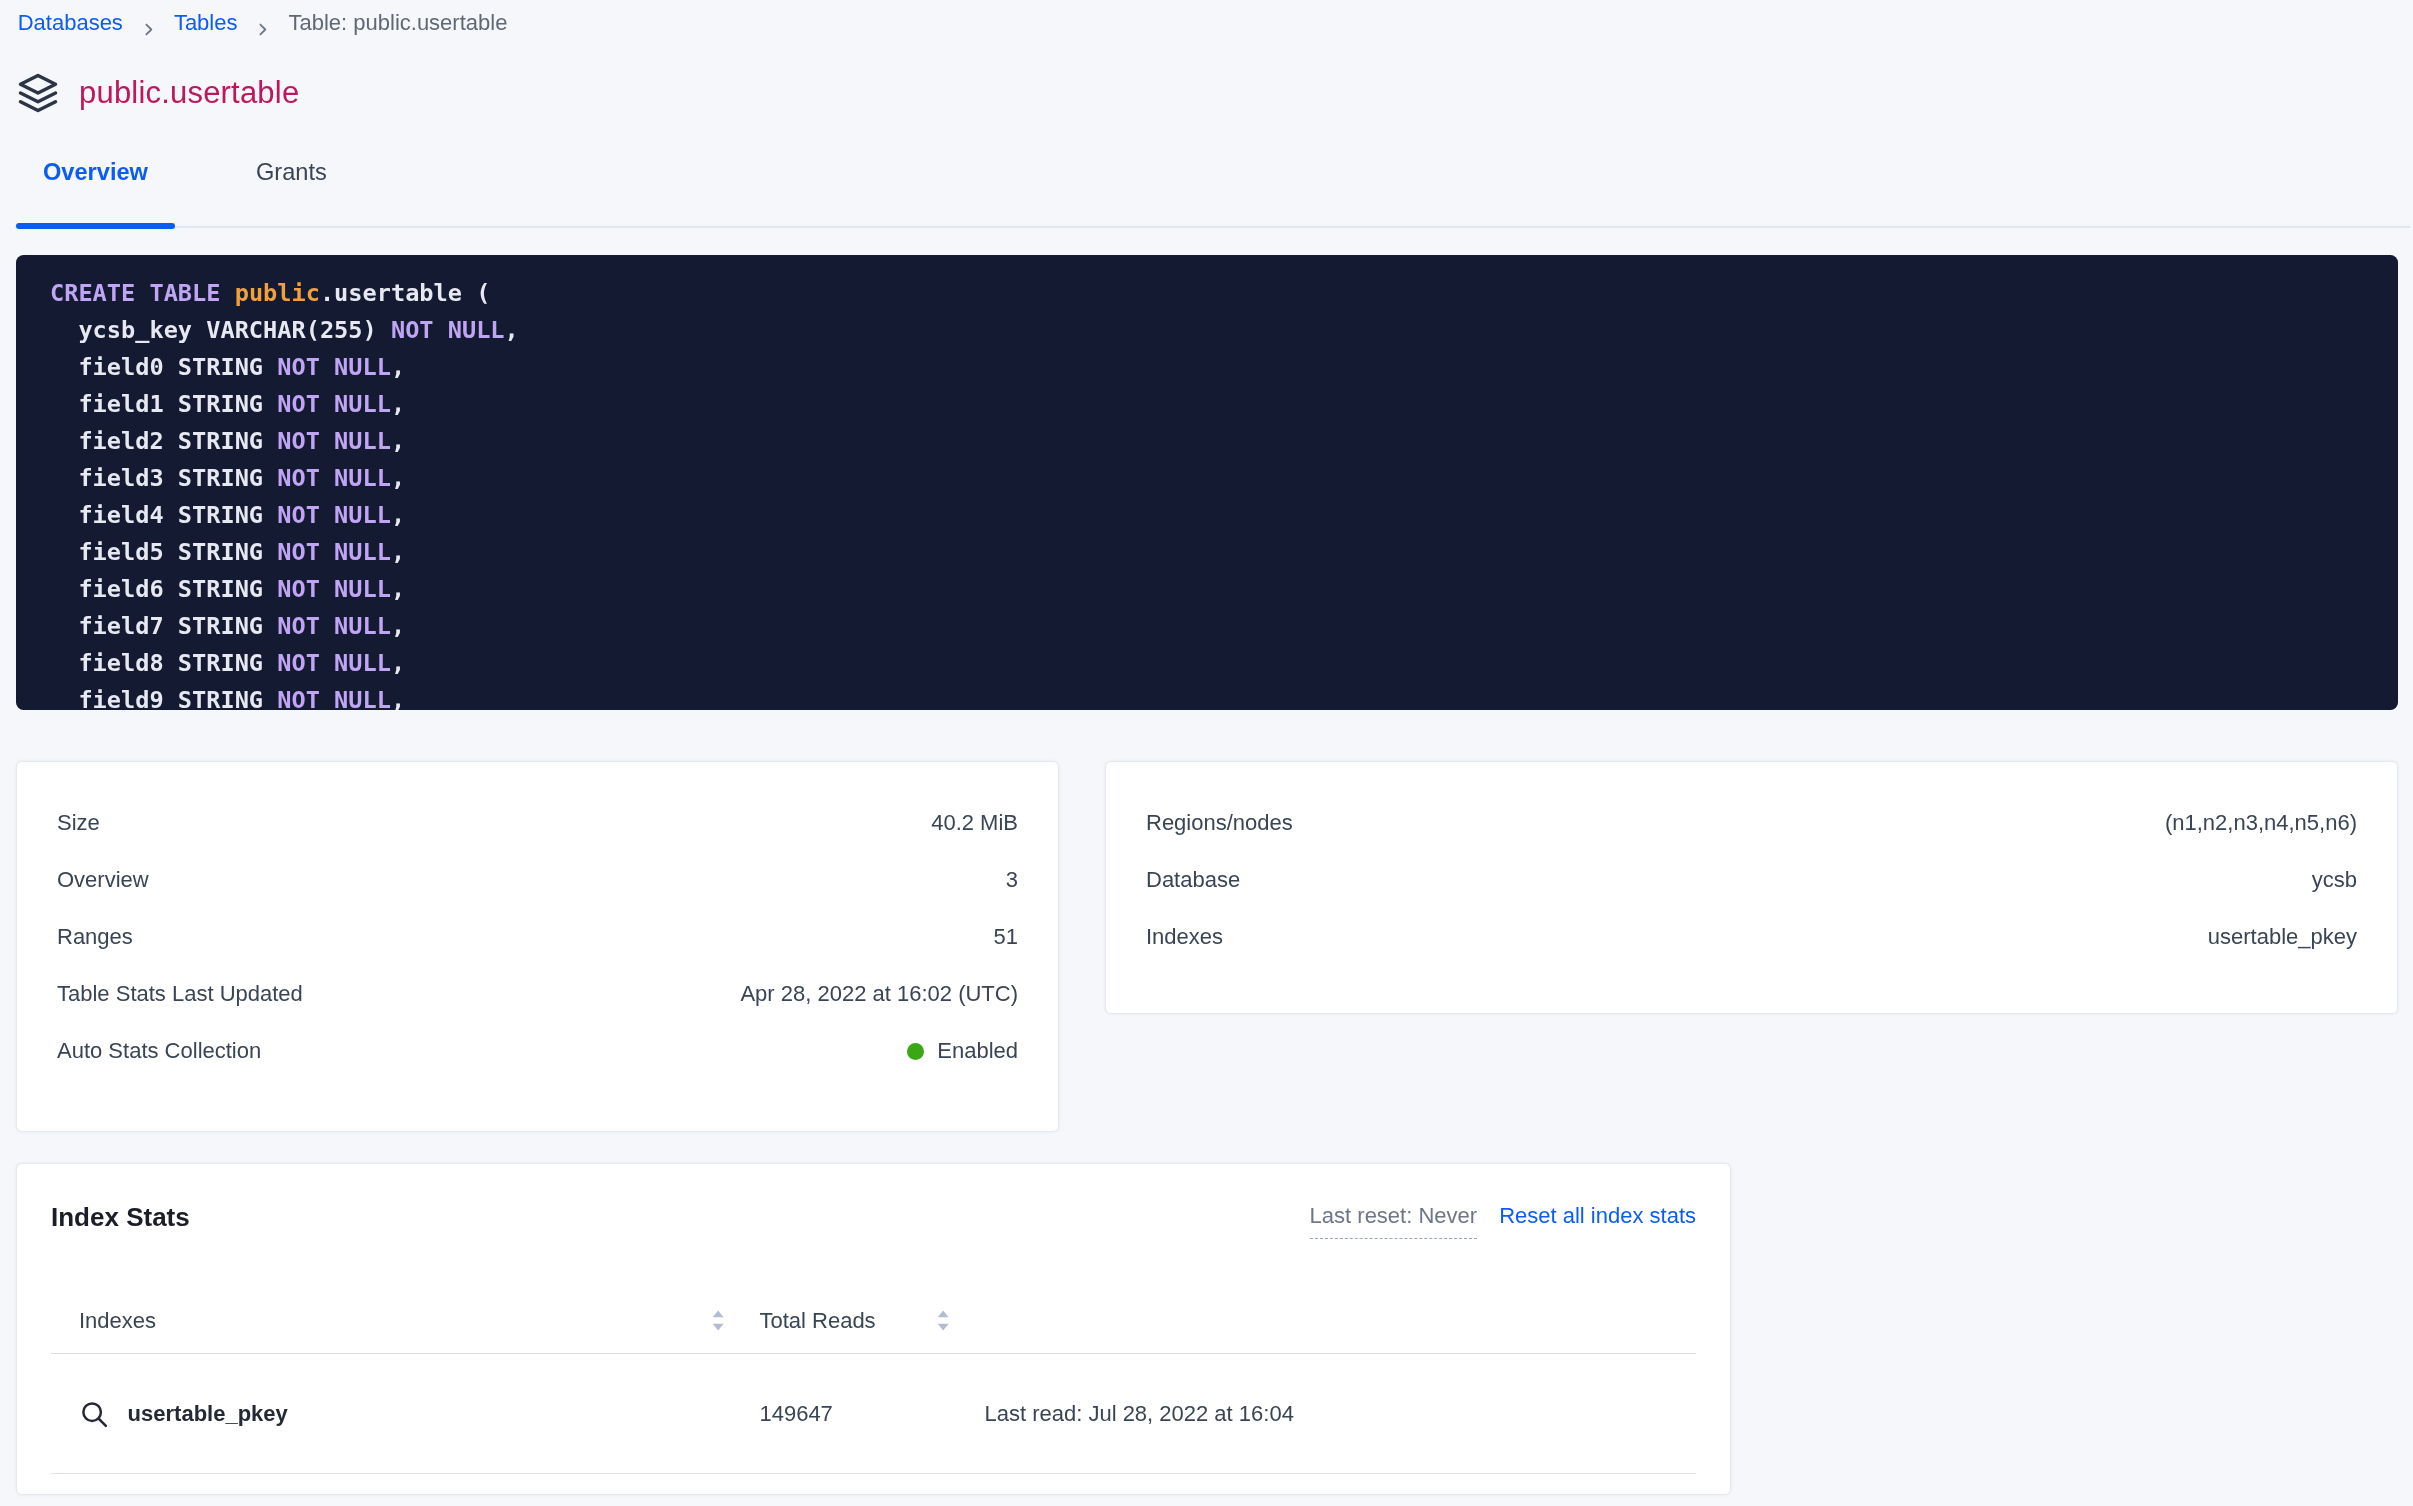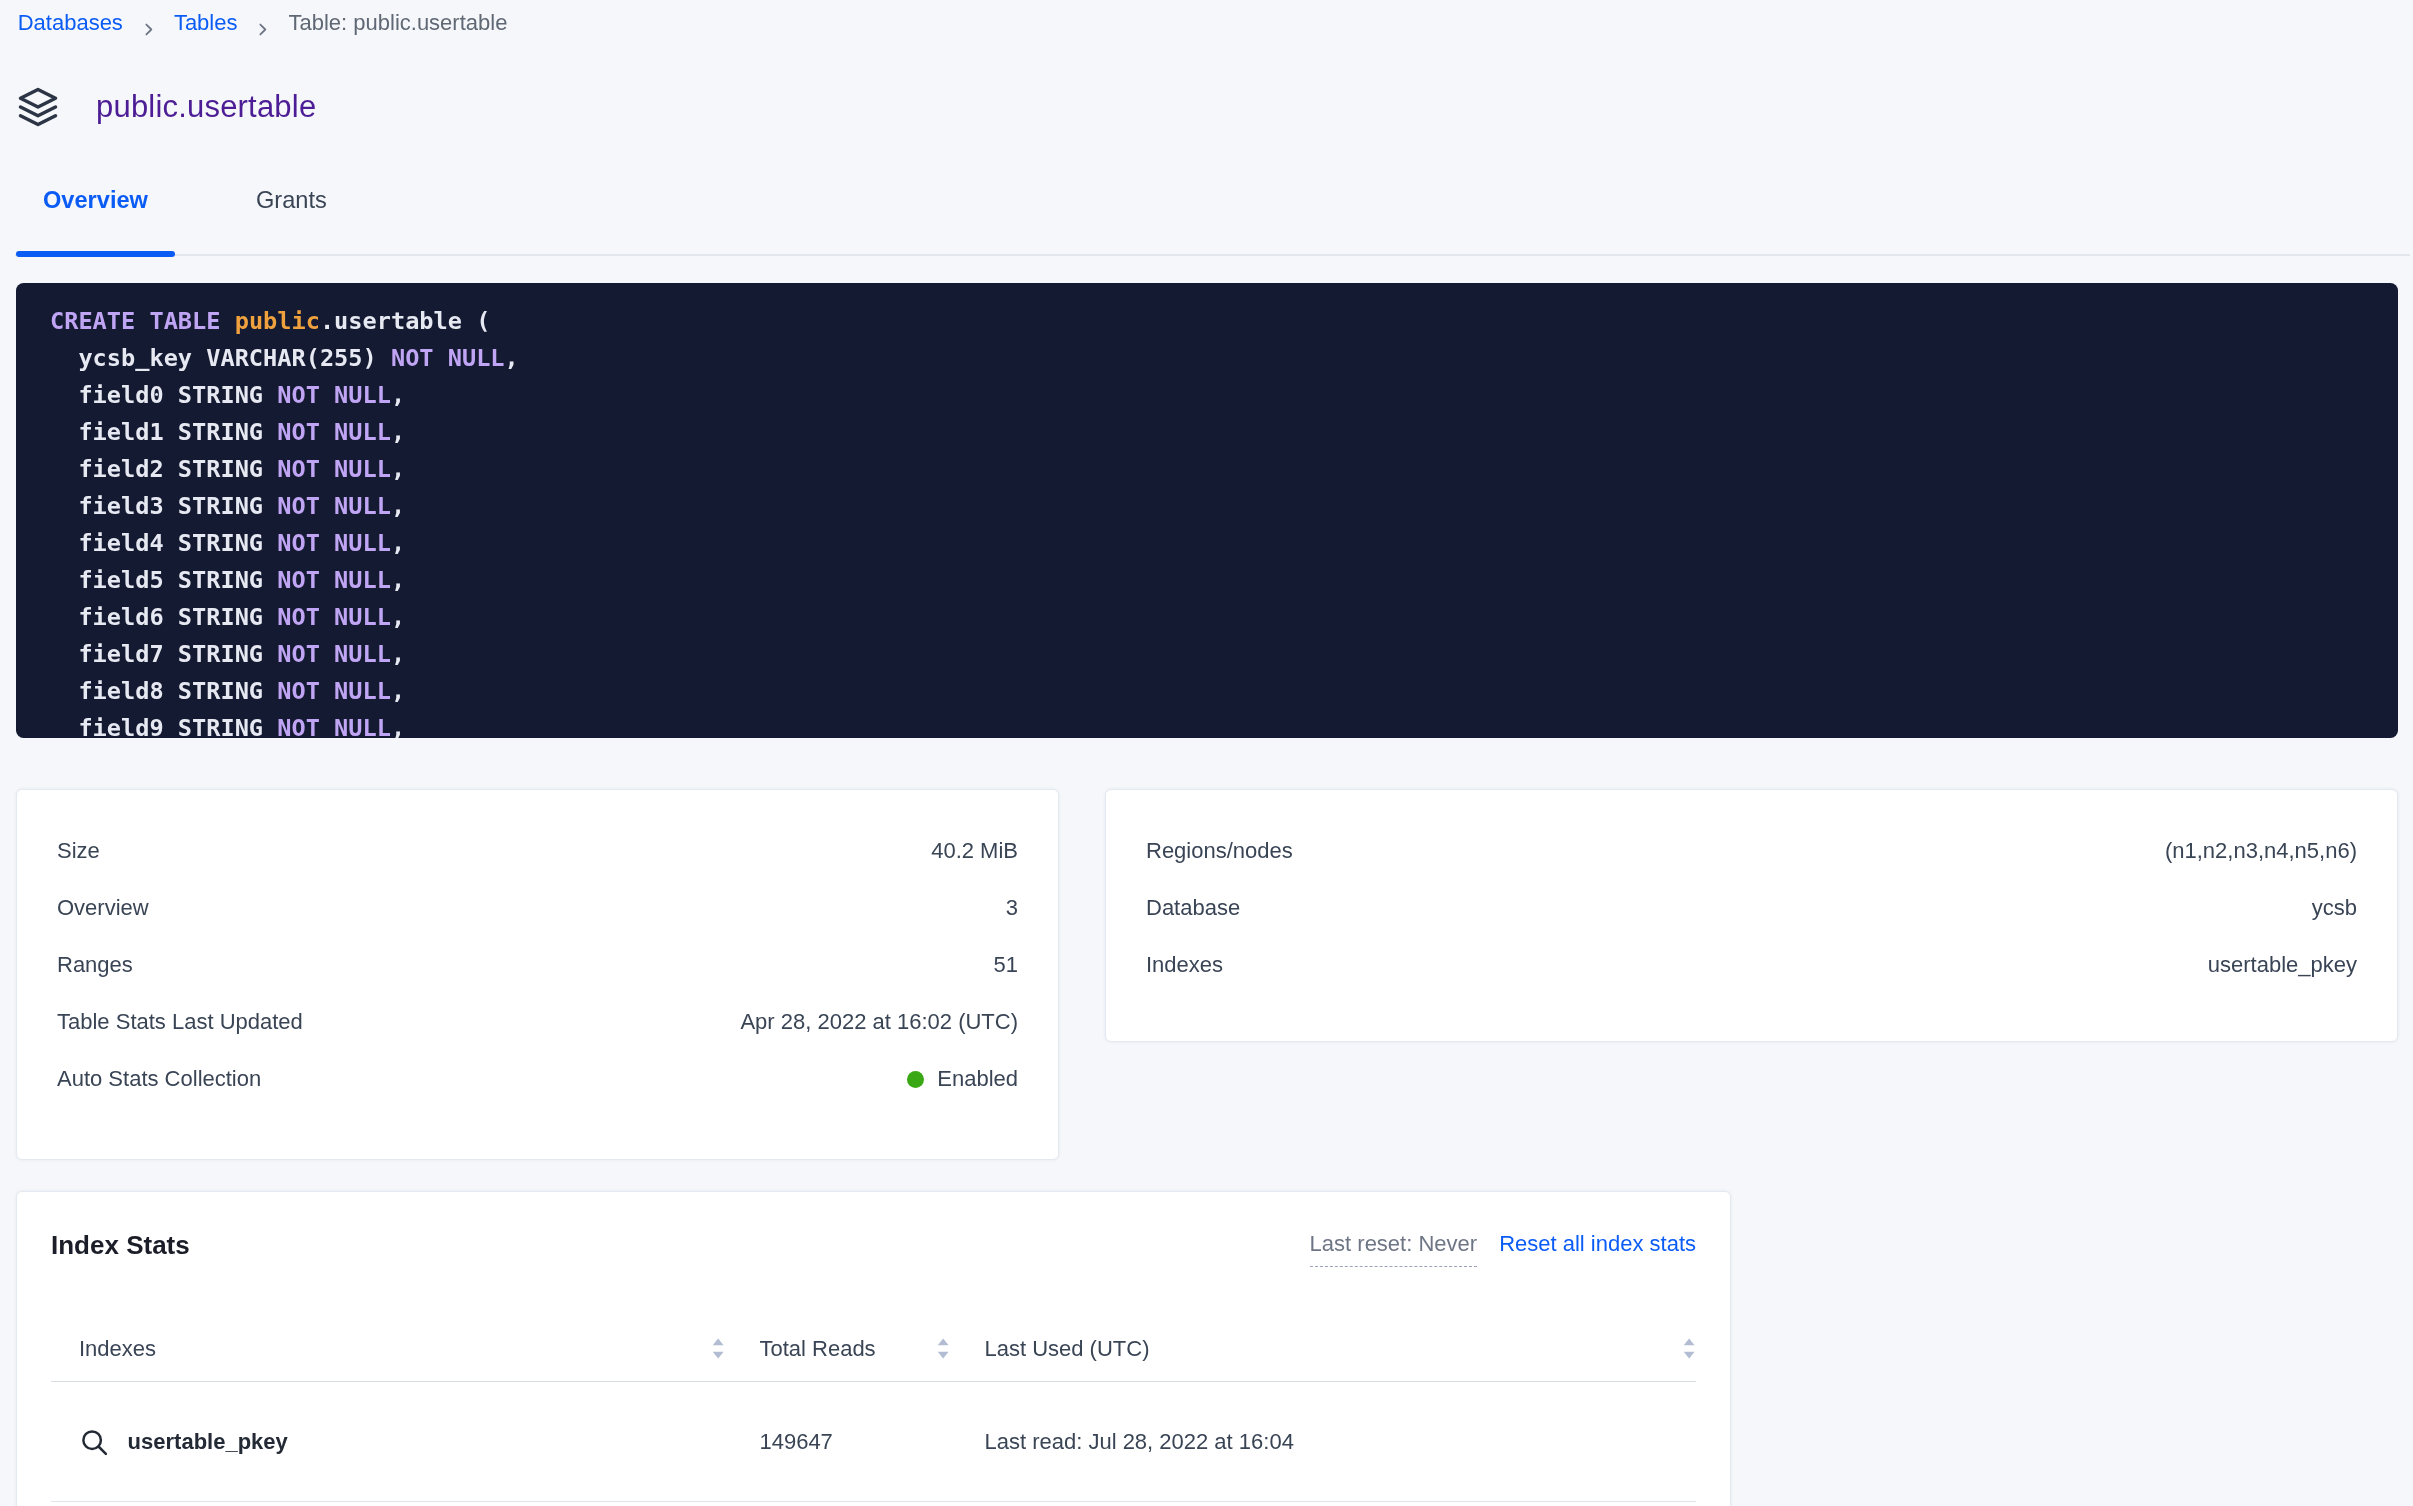--- a/index.html
+++ b/index.html
@@ -22,21 +22,21 @@
     display:flex;align-items:flex-end;gap:17px;
     padding:8.4px 0 0 17.7px;font-size:22px;line-height:30px;
   }
   .crumb.link{color:var(--accent);text-decoration:none;cursor:pointer;}
   .crumb.current{color:#5f6874;}
   .crumb-sep{display:flex;align-items:center;}
   
   .title-row{display:flex;align-items:center;gap:20px;margin:34px 0 0 17px;}
   .title-icon{display:flex;align-items:center;}
   h1.page-title{
-    margin:17px;font-size:31px;font-weight:500;color:#4c1d95;letter-spacing:0.2px;
+    margin:0;font-size:31px;font-weight:500;color:#be185d;letter-spacing:0.2px;
   }
   
   .tabs{position:relative;margin-top:29.5px;display:flex;padding-left:16px;height:84px;}
   .tabs-line{position:absolute;left:15px;right:3.4px;bottom:0;height:1.7px;background:var(--tabs-line);}
   .tab{
     position:relative;height:84px;padding:13.5px 27px 0 27px;
     font-size:23.6px;line-height:30px;color:var(--text);cursor:pointer;
   }
   .tab + .tab{margin-left:54px;}
   .tab.active{color:var(--accent);font-weight:700;}
@@ -205,29 +205,20 @@
     </div>
     <div class="col2 th">
       <span>Total Reads</span>
       <span class="sort-icon">
         <svg width="14.3" height="25" viewBox="0 0 17 30" fill="#b2bcd2">
             <path d="M8.5 3 L15 11 H2 Z"></path>
             <path d="M8.5 27 L2 19 H15 Z"></path>
           </svg>
       </span>
     </div>
-    <div class="col3 th">
-      <span>Last Used (UTC)</span>
-      <span class="sort-icon">
-        <svg width="14.3" height="25" viewBox="0 0 17 30" fill="#b2bcd2">
-            <path d="M8.5 3 L15 11 H2 Z"></path>
-            <path d="M8.5 27 L2 19 H15 Z"></path>
-          </svg>
-      </span>
-    </div>
   </div>
 
   <div class="tbl-row">
     <div class="col1 row-col1">
       <span class="search-icon">
         <svg width="30" height="30" viewBox="0 0 24 24" fill="none" stroke="#242a35" stroke-width="2" stroke-linecap="round">
             <circle cx="10.5" cy="10.5" r="7"></circle>
             <line x1="15.8" y1="15.8" x2="21.5" y2="21.5"></line>
           </svg>
       </span>

